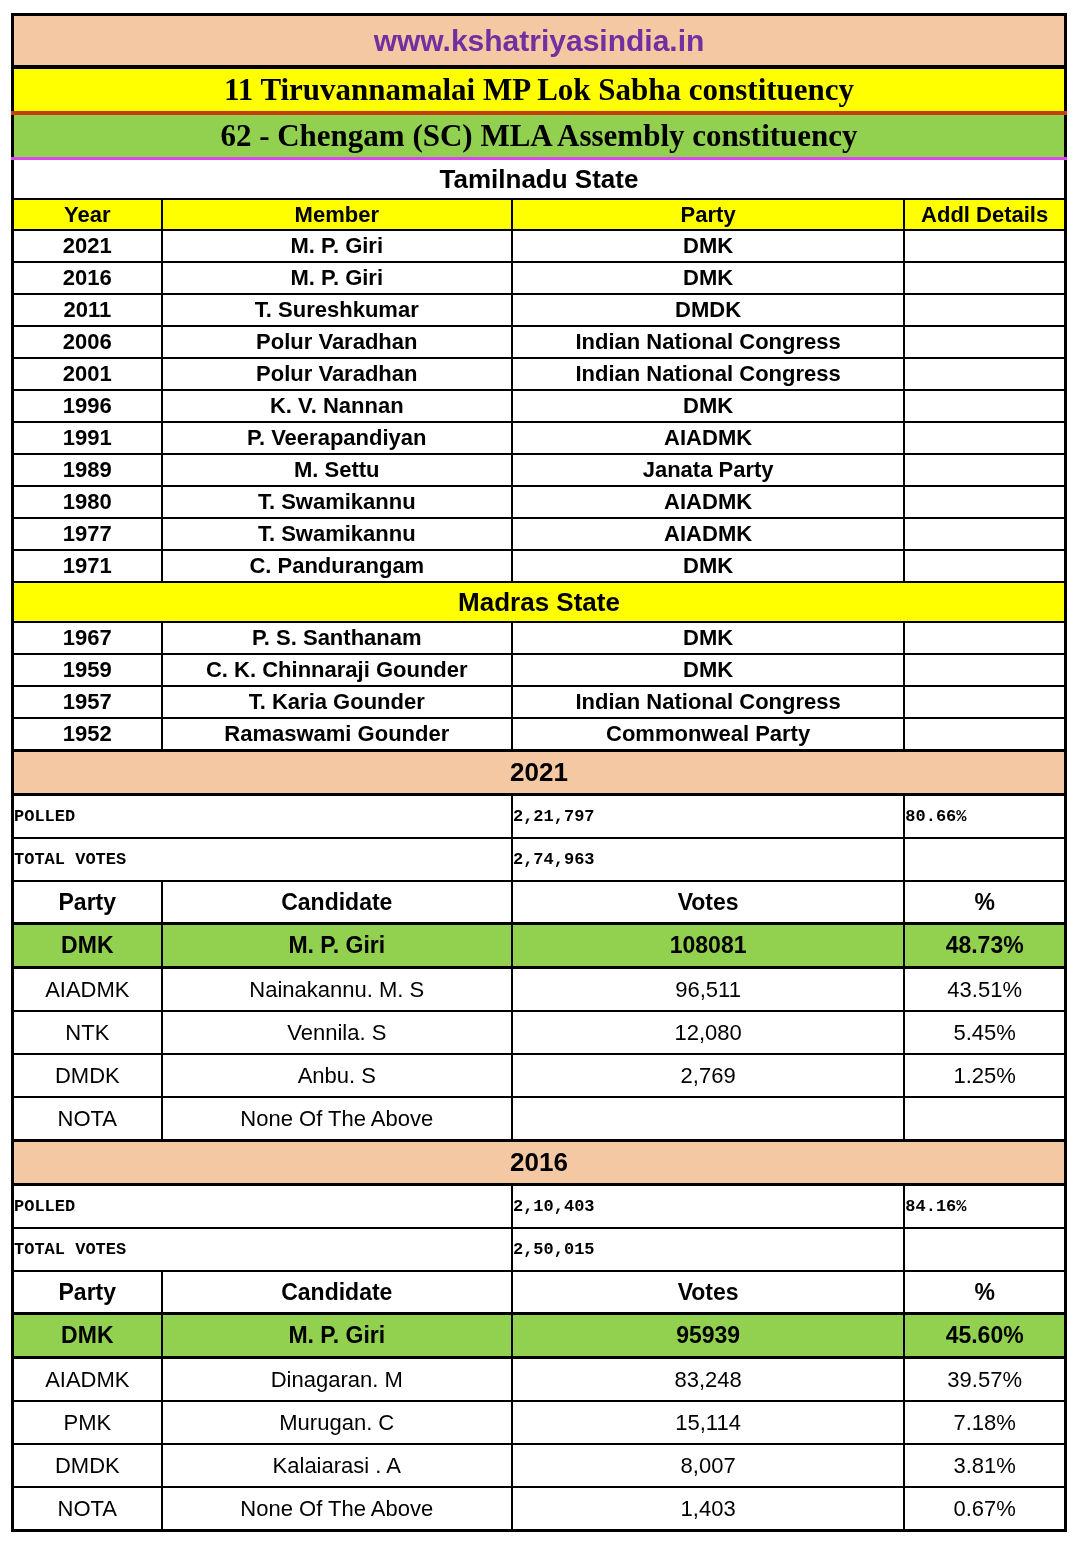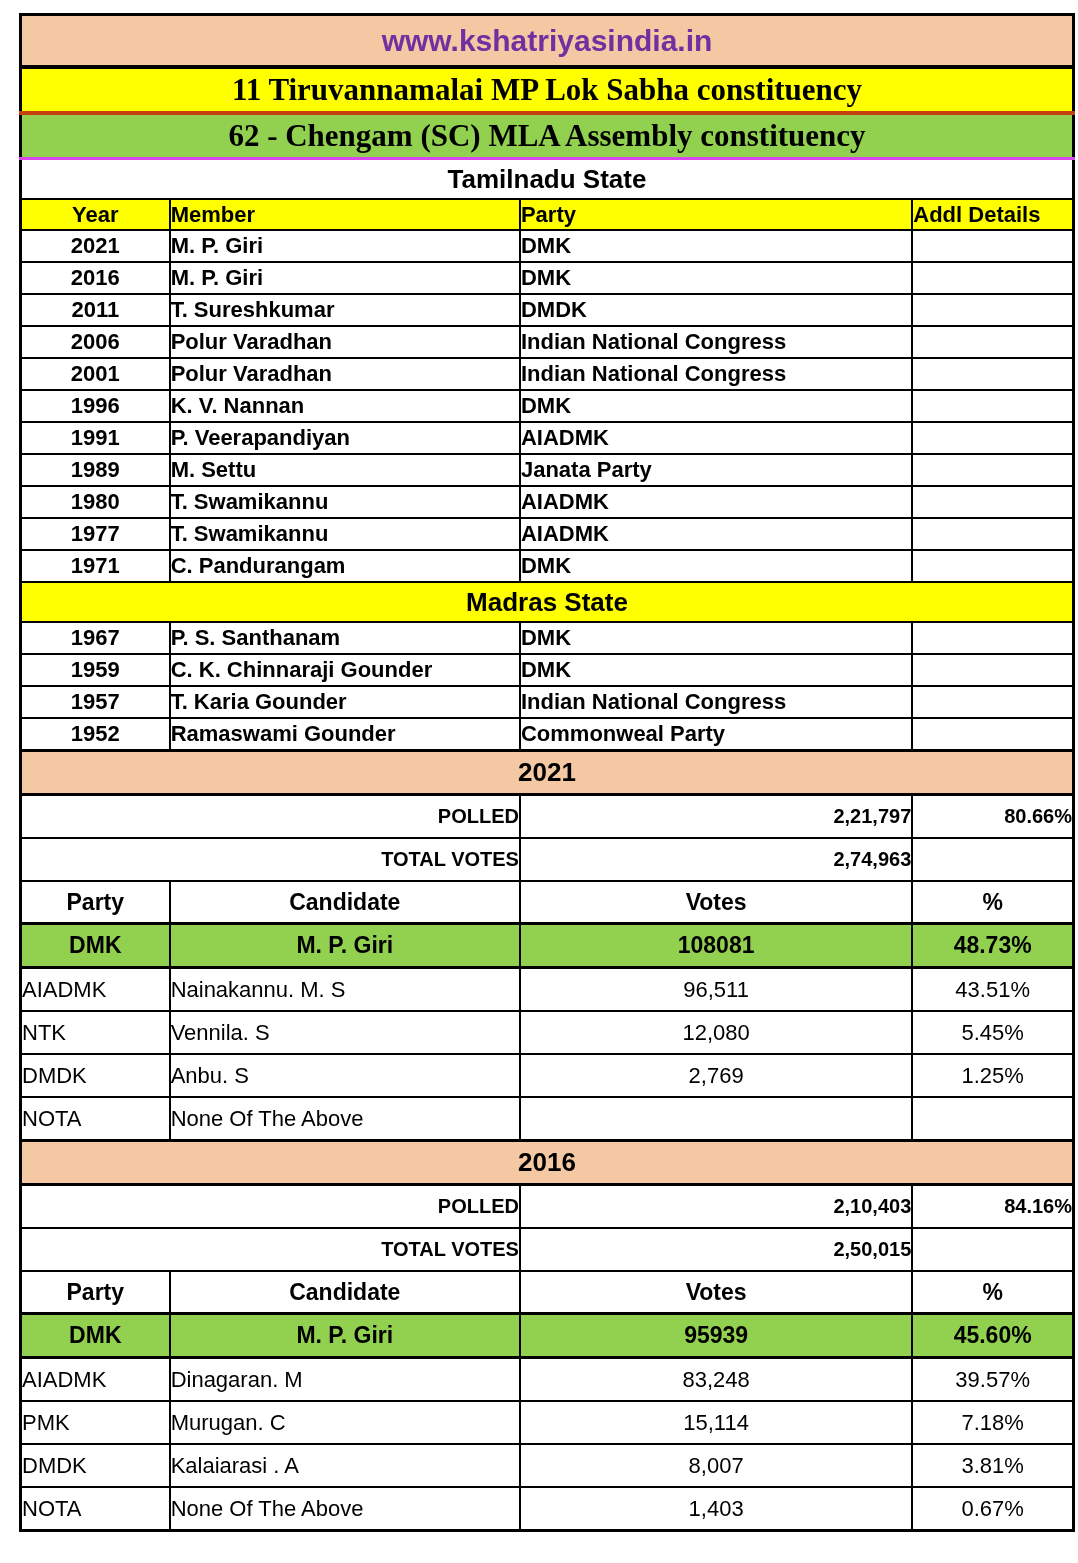--- a/index.html
+++ b/index.html
@@ -5,21 +5,21 @@
   :root{
     --peach:#F5C8A4;
     --yellow:#FFFF00;
     --green:#92D050;
     --purple:#7030A0;
     --ink:#000000;
   }
   html,body{margin:0;padding:0;background:#ffffff;}
   body{font-family:"Liberation Sans",sans-serif;color:var(--ink);}
   .sheet{width:1056px;margin:13px 0 30px 11px;}
-  table{border-collapse:collapse;table-layout:fixed;width:1056px;border:3px solid #000;margin-left:8px;}
+  table{border-collapse:collapse;table-layout:fixed;width:1056px;border:3px solid #000;}
   td{border:2px solid #000;overflow:hidden;white-space:nowrap;vertical-align:middle;padding:0;}
   
   .c1{width:149px}.c2{width:350px}.c3{width:392px}.c4{width:161px}
   
   .url-banner td{
     background:var(--peach);color:var(--purple);
     font-size:30px;font-weight:bold;text-align:center;height:49px;
     border-bottom:4px solid #000;
   }
   .mp-title td{
@@ -31,27 +31,27 @@
     background:var(--green);
     font-family:"Liberation Serif",serif;font-size:31px;font-weight:bold;
     text-align:center;height:42px;border-bottom:3px solid #d946ef;
   }
   .state-row td{font-size:26px;font-weight:bold;text-align:center;height:38px;}
   .state-row.yellow-bg td{background:var(--yellow);border-radius:6px;}
   
   .hist-head td{background:var(--yellow);font-size:22px;font-weight:bold;height:29px;}
   .hist td{font-size:22px;font-weight:bold;height:30px;}
   .t-center{text-align:center;}
-  .t-left{text-align:left;padding-left:0;}
+  .t-left{text-align:center;padding-left:0;}
   
   .season-banner td{
     background:var(--peach);font-size:26px;font-weight:bold;
     text-align:center;height:41px;border-top:3px solid #000;border-bottom:3px solid #000;
   }
-  .sum-row td{font-size:20px;font-weight:bold;text-align:right;height:41px;}
+  .sum-row td{font-size:17px;font-weight:bold;text-align:left;height:41px;font-family:Liberation Mono, monospace;}
   .res-head td{font-size:23px;font-weight:bold;text-align:center;height:40px;}
   .winner-row td{
     background:var(--green);font-size:23px;font-weight:bold;
     text-align:center;height:41px;border-top:3px solid #000;border-bottom:3px solid #000;
   }
   .cand-row td{font-size:22px;font-weight:normal;height:41px;}
 </style>
 </head>
 <body>
 

